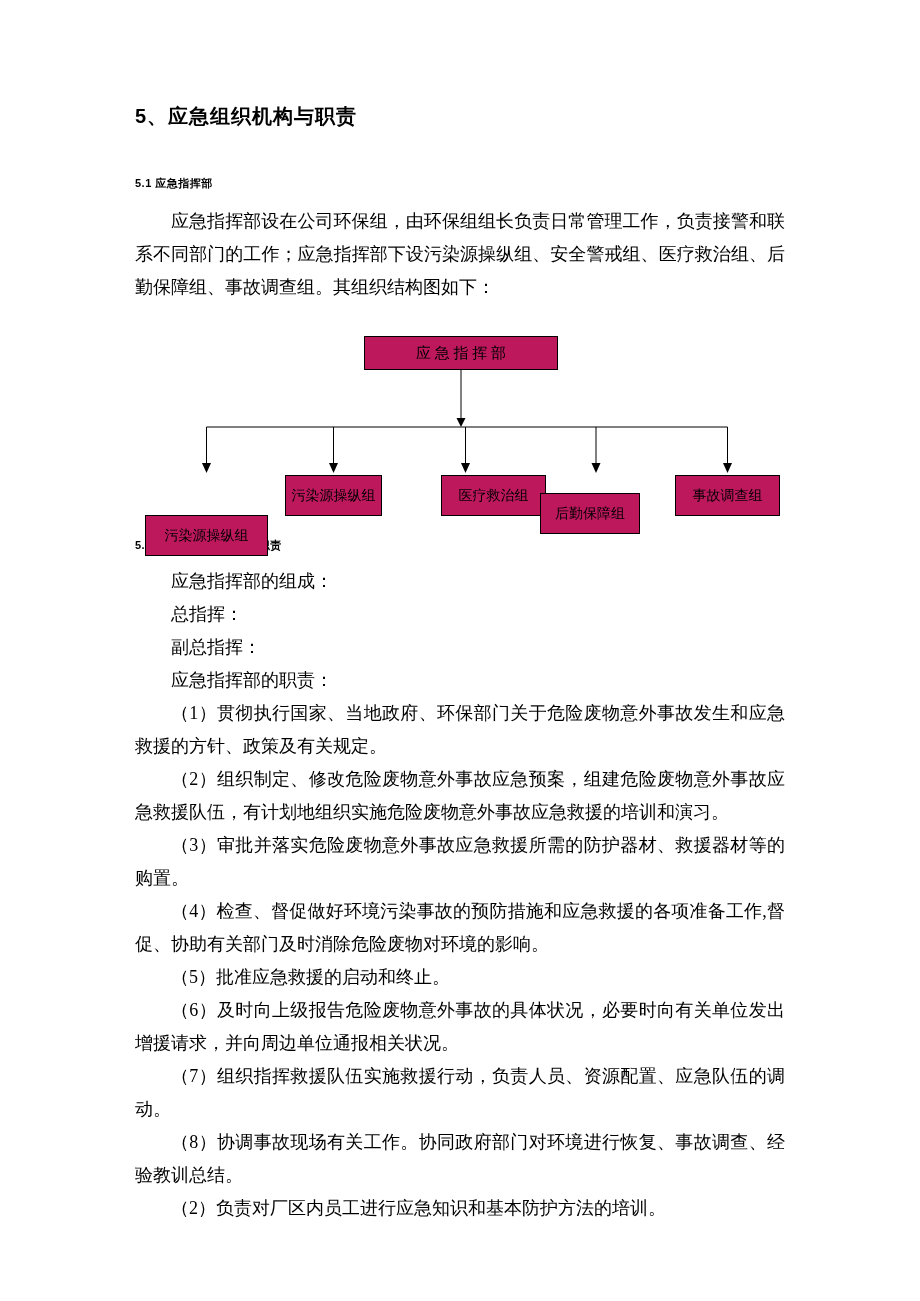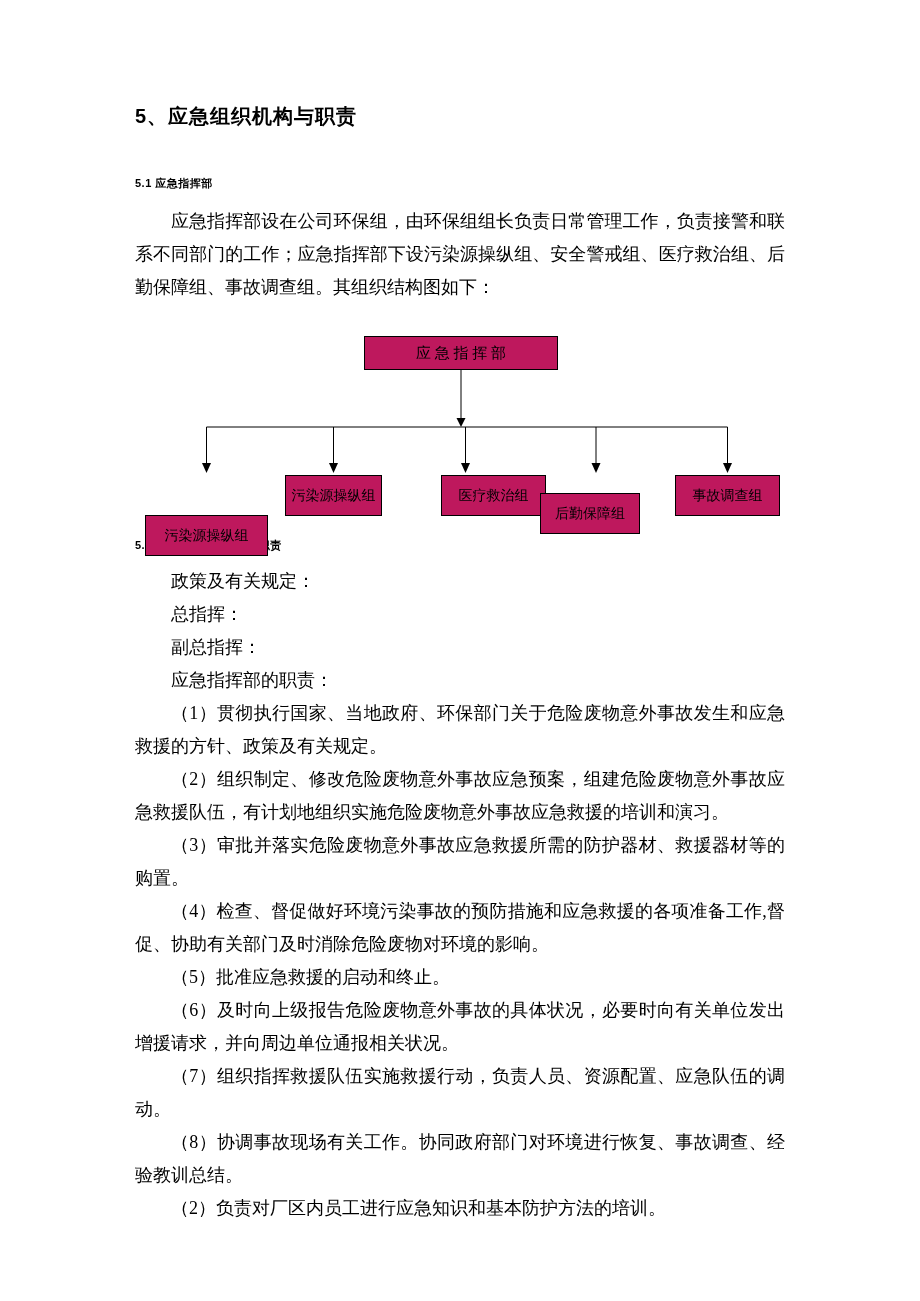--- a/index.html
+++ b/index.html
@@ -98,21 +98,21 @@
 
     <div class="node" style="left:10px; top:141px; width:123px;margin-top:40px;">污染源操纵组</div>
     <div class="node" style="left:150px; top:141px; width:97px;">污染源操纵组</div>
     <div class="node" style="left:278px; top:141px; width:105px;margin-left:28px;">医疗救治组</div>
     <div class="node" style="left:405px; top:159px; width:100px;">后勤保障组</div>
     <div class="node" style="left:540px; top:141px; width:105px;">事故调查组</div>
   </div>
 
   <div class="section-title section-title-2">5.2 应急指挥部的组成和职责</div>
 
-  <p class="body-line">政策及有关规定：</p>
+  <p class="body-line">应急指挥部的组成：</p>
   <p class="body-line">总指挥：</p>
   <p class="body-line">副总指挥：</p>
   <p class="body-line">应急指挥部的职责：</p>
 
   <p class="body-para">（1）贯彻执行国家、当地政府、环保部门关于危险废物意外事故发生和应急救援的方针、政策及有关规定。</p>
   <p class="body-para">（2）组织制定、修改危险废物意外事故应急预案，组建危险废物意外事故应急救援队伍，有计划地组织实施危险废物意外事故应急救援的培训和演习。</p>
   <p class="body-para">（3）审批并落实危险废物意外事故应急救援所需的防护器材、救援器材等的购置。</p>
   <p class="body-para">（4）检查、督促做好环境污染事故的预防措施和应急救援的各项准备工作,督促、协助有关部门及时消除危险废物对环境的影响。</p>
   <p class="body-para">（5）批准应急救援的启动和终止。</p>
   <p class="body-para">（6）及时向上级报告危险废物意外事故的具体状况，必要时向有关单位发出增援请求，并向周边单位通报相关状况。</p>

